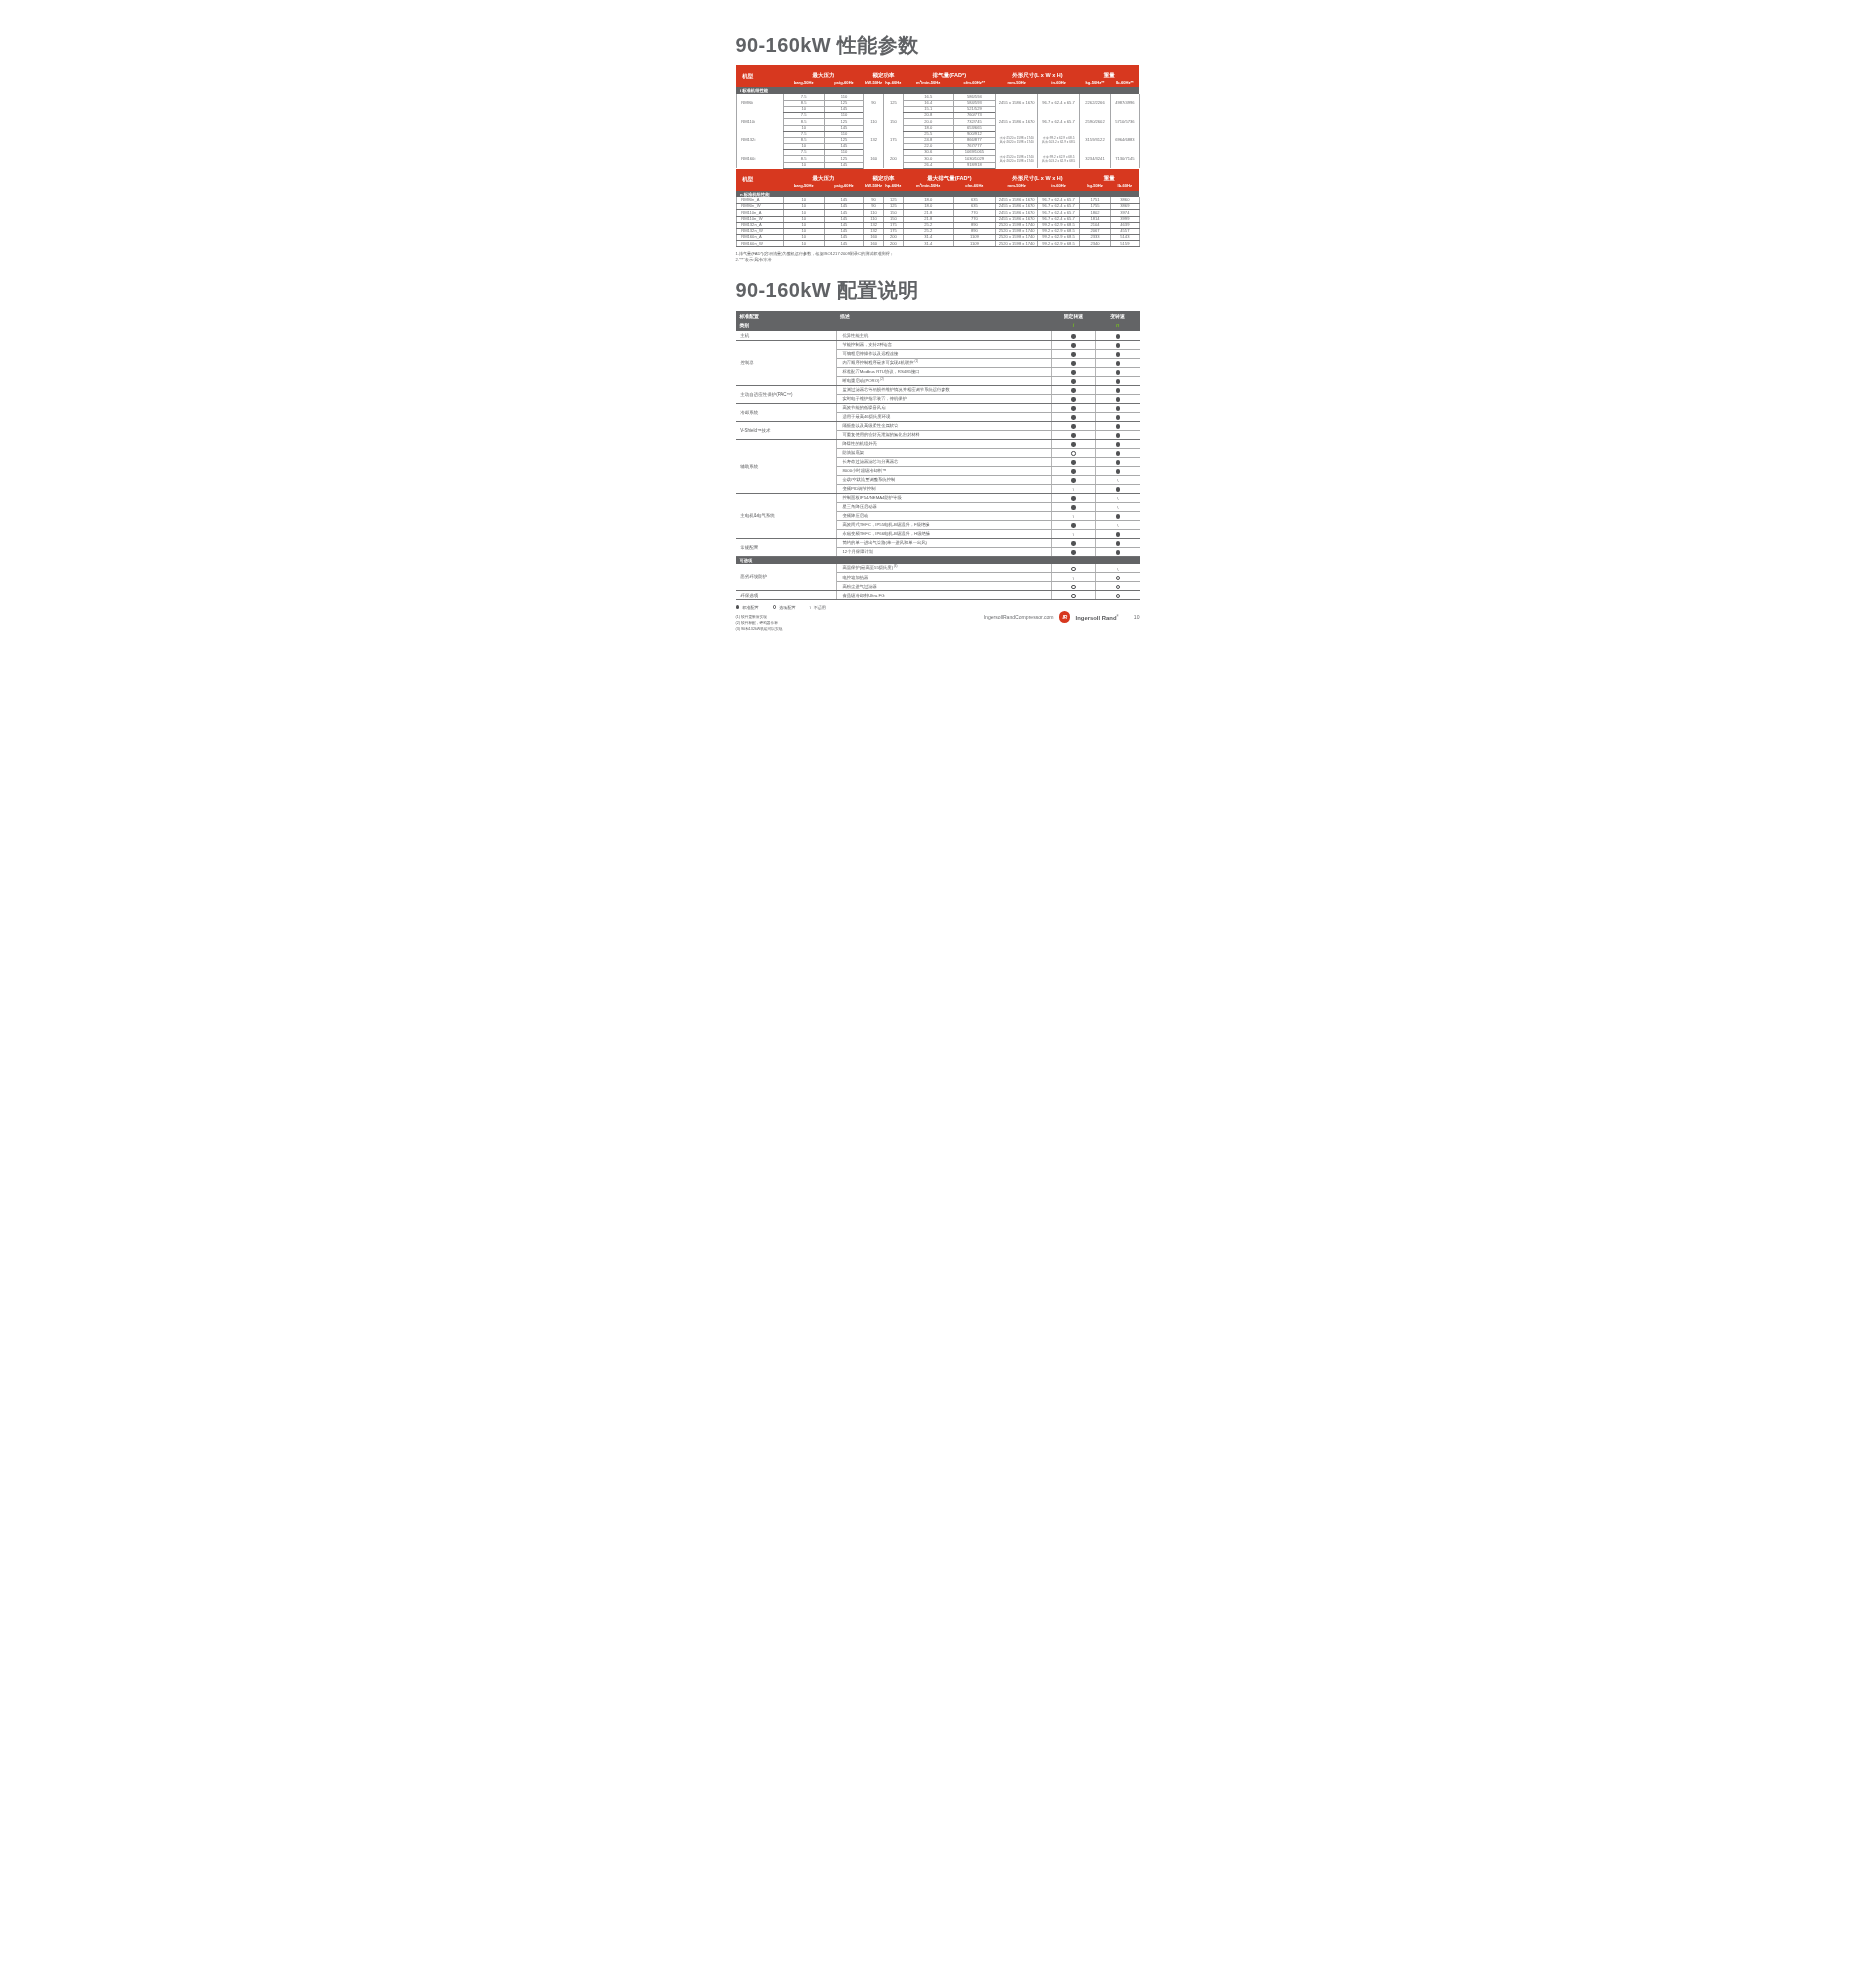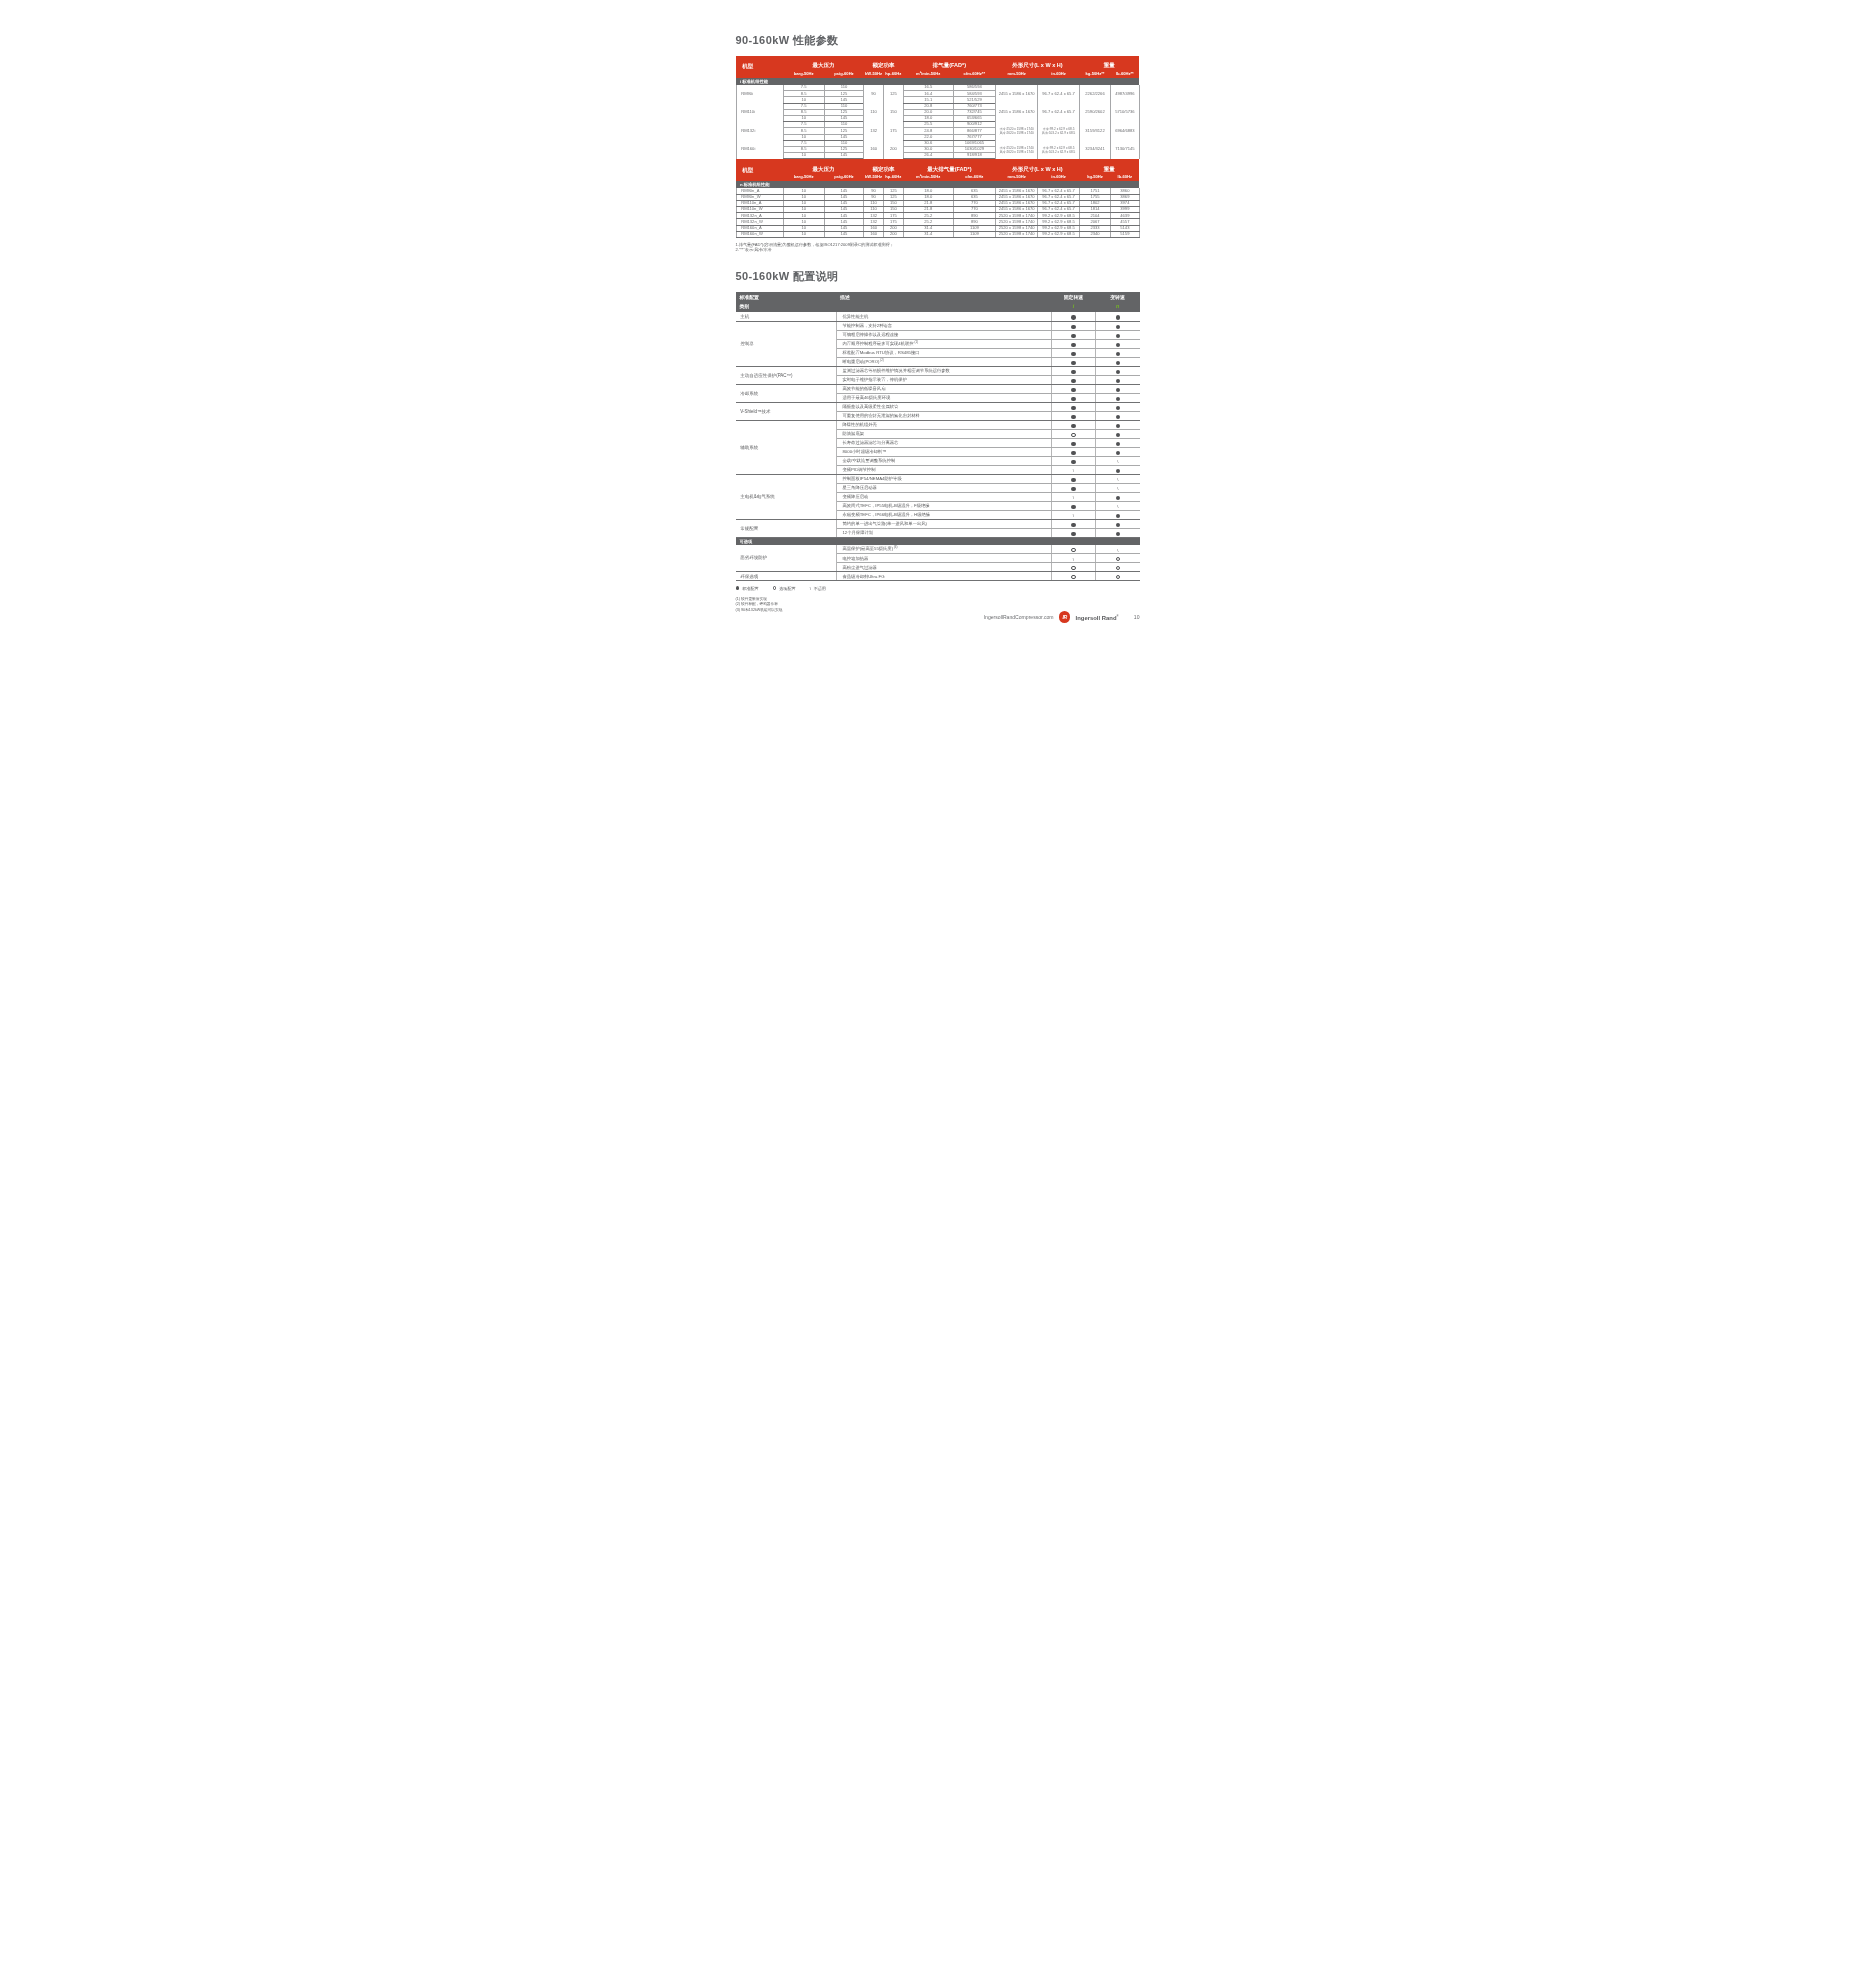--- a/index.html
+++ b/index.html
@@ -1,19 +1,19 @@
 <!DOCTYPE html>
 <html style="font-size:6.3px"><head>
 <meta charset="utf-8">
 <style>
   * { box-sizing: border-box; }
   body { margin:0; background:#ffffff; font-family:"Liberation Sans", sans-serif; }
   .page { width:468px; height:635px; margin:0 auto; position:relative; padding:0 30px 0 34px; color:#6d6e71; overflow:hidden; }
 
-  h1.title { font-size:11px; font-weight:bold; color:#606265; letter-spacing:0.4px; margin:0; line-height:1.05; }
+  h1.title { font-size:20px; font-weight:bold; color:#606265; letter-spacing:0.4px; margin:0; line-height:1.05; }
   #title-performance { padding-top:35px; }
   #title-config { padding-top:17.3px; }
 
   table.perf { width:100%; border-collapse:collapse; table-layout:fixed; }
   table.perf.first { margin-top:9.4px; }
   .perf thead th { background:#d7381f; color:#fff; font-weight:bold; padding:0; }
   .perf .th-group { font-size:5.5px; height:12.2px; vertical-align:bottom; text-align:center; line-height:1.1; }
   .perf .th-unit  { font-size:4.1px; height:9.8px; vertical-align:middle; text-align:center; }
   .perf .th-model { text-align:left; padding-left:6.3px; font-size:5.5px; vertical-align:middle; }
   .perf tr.section-row td { background:#636466; color:#fff; font-size:4.3px; font-weight:bold; height:6.7px; padding:0 0 0 3.9px; text-align:left; }
@@ -357,21 +357,21 @@
           <td class="v">5159</td>
         </tr>
       </tbody>
   </table>
 
   <div class="notes">
       <div>1.排气量(FAD*)(容积流量)为整机运行参数，根据ISO1217:2009附录C的测试标准测得；</div>
       <div>2.“**”表示:风冷/水冷</div>
     </div>
 
-  <h1 class="title" id="title-config">50-160kW 配置说明</h1>
+  <h1 class="title" id="title-config">90-160kW 配置说明</h1>
 
   <table class="config">
     <colgroup>
       <col style="width:24.9%">
         <col style="width:53.3%">
         <col style="width:10.9%">
         <col style="width:10.9%">
     </colgroup>
     <thead>
         <tr>

